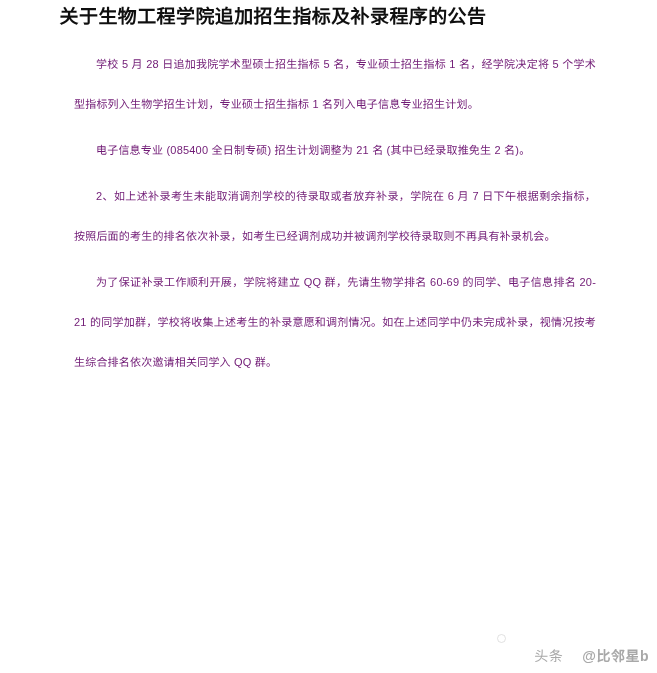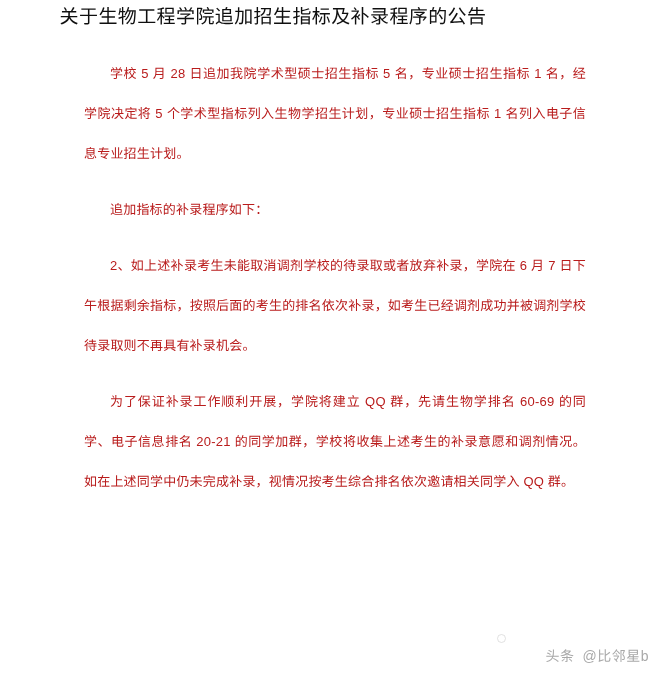--- a/index.html
+++ b/index.html
@@ -27,67 +27,67 @@
   }
 
   
   .doc-title {
     position: absolute;
     top: 3px;
     left: 0;
     width: 546px;
     text-align: center;
     font-size: 19px;
-    font-weight: normal;
+    font-weight: bold;
     letter-spacing: 0.4px;
     color: #0f0f0f;
     line-height: 28px;
     white-space: nowrap;
   }
 
   
   .body-block {
     position: absolute;
     top: 38px;
     left: 68px;
     width: 534px;
   }
 
   .para {
-    font-size: 13px;
+    font-size: 11px;
     line-height: 40px;
     text-align: justify;
     text-justify: inter-ideograph;
-    color: #b91c1c;
-    margin: 16px;
+    color: #701a75;
+    margin: 6px;
     letter-spacing: 0.2px;
     word-break: break-all;
   }
   .para.indent {
     text-indent: 2em;
   }
 
   
   .watermark {
     position: absolute;
     right: 8px;
     bottom: 8px;
     display: flex;
     align-items: center;
-    gap: 8px;
+    gap: 19px;
     color: #9a9a9a;
     font-size: 14px;
     line-height: 18px;
     letter-spacing: 0.5px;
     opacity: 0.85;
     user-select: none;
     margin-left: 48px;
   }
   .watermark .wm-brand { font-weight: normal; }
-  .watermark .wm-handle { font-weight: normal; }
+  .watermark .wm-handle { font-weight: bold; }
 
   .wm-dot {
     position: absolute;
     right: 151px;
     bottom: 30px;
     width: 7px;
     height: 7px;
     border: 1px solid #d8d8d8;
     border-radius: 50%;
     opacity: 0.8;
@@ -95,21 +95,21 @@
 </style>
 </head>
 <body>
 
 <div class="page">
 
   <div class="doc-title">关于生物工程学院追加招生指标及补录程序的公告</div>
 
   <div class="body-block">
     <p class="para indent">学校 5 月 28 日追加我院学术型硕士招生指标 5 名，专业硕士招生指标 1 名，经学院决定将 5 个学术型指标列入生物学招生计划，专业硕士招生指标 1 名列入电子信息专业招生计划。</p>
-    <p class="para indent">追加指标的补录程序如下：</p>
+    <p class="para indent">电子信息专业 (085400 全日制专硕) 招生计划调整为 21 名 (其中已经录取推免生 2 名)。</p>
     <p class="para indent">2、如上述补录考生未能取消调剂学校的待录取或者放弃补录，学院在 6 月 7 日下午根据剩余指标，按照后面的考生的排名依次补录，如考生已经调剂成功并被调剂学校待录取则不再具有补录机会。</p>
     <p class="para indent">为了保证补录工作顺利开展，学院将建立 QQ 群，先请生物学排名 60-69 的同学、电子信息排名 20-21 的同学加群，学校将收集上述考生的补录意愿和调剂情况。如在上述同学中仍未完成补录，视情况按考生综合排名依次邀请相关同学入 QQ 群。</p>
   </div>
 
   <div class="wm-dot"></div>
 
   <div class="watermark">
     <span class="wm-brand">头条</span>
     <span class="wm-handle">@比邻星b</span>
   </div>

